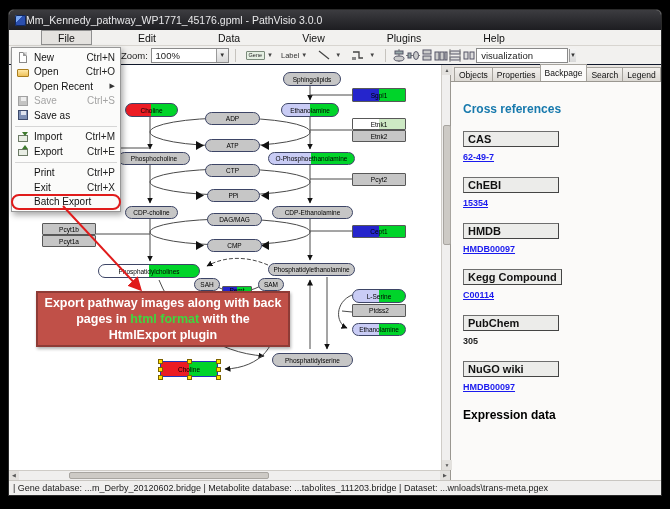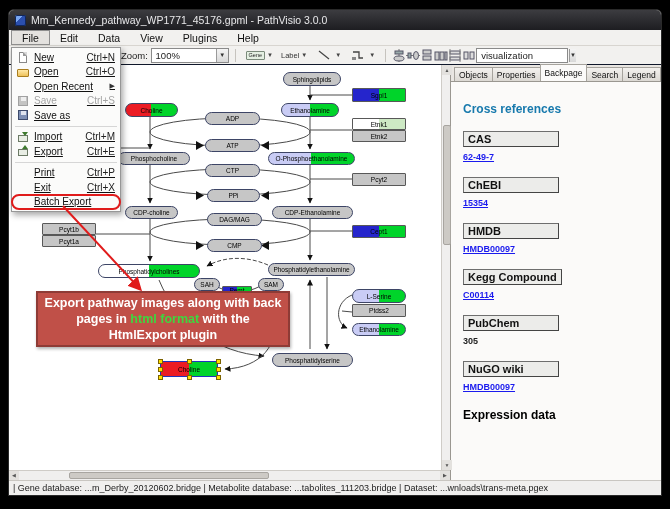--- a/index.html
+++ b/index.html
@@ -2,28 +2,28 @@
 <html><head>
 <meta charset="utf-8">
 <style>
   html,body{margin:0;padding:0;background:#000;width:670px;height:509px;overflow:hidden;
     font-family:"Liberation Sans","DejaVu Sans",sans-serif;}
   *{box-sizing:border-box;}
   .window{position:absolute;left:8px;top:9px;width:654px;height:487px;background:#f1f0ee;
     border-radius:6px 6px 0 0;overflow:hidden;border:1px solid #2a2a2a;}
   
   .titlebar{height:20px;background:linear-gradient(#3c3c40,#1d1d21);display:flex;align-items:center;
-    padding:0 6px;gap:5px;}
+    padding:0 6px;}
   .app-icon{width:11px;height:11px;border-radius:2px;background:linear-gradient(135deg,#79a7f2 0 40%,#2b4fae 40% 100%);
     box-shadow:inset 0 0 0 1px #10275e;flex:0 0 auto;}
   .title-text{color:#e8e8ea;font-size:10.5px;white-space:nowrap;}
   
   .menubar{height:16px;background:#f2f1ef;border-bottom:1px solid #d8d5d0;display:flex;align-items:stretch;
     font-size:10.5px;padding-left:2px;}
-  .menubar-item{padding:1px 10px;display:flex;align-items:center;color:#111;}
+  .menubar-item{padding:1px 16px;display:flex;align-items:center;color:#111;margin-left:30px;}
   .menubar-item.open{border:1px solid #8f8f8f;background:#e4e2df;}
   
   .toolbar{height:19px;background:#f2f1ef;border-bottom:1px solid #0f172a;display:flex;align-items:center;
     font-size:9.5px;color:#222;padding-left:112px;}
   .tb-sep{width:1px;height:13px;background:#c6c3be;margin:0 6px;flex:0 0 auto;}
   .combo{display:flex;align-items:center;border:1px solid #8a8a8a;background:#fff;height:15px;font-size:9.5px;gap:32px;}
   .combo .val{padding:0 4px;flex:1;white-space:nowrap;}
   .combo .caret{width:13px;height:13px;background:linear-gradient(#f4f4f4,#d8d8d8);border-left:1px solid #9a9a9a;
     display:flex;align-items:center;justify-content:center;font-size:6px;color:#333;}
   .tb-btn{display:flex;align-items:center;gap:2px;padding:1px 3px;border:1px solid transparent;border-radius:2px;}
@@ -51,21 +51,21 @@
   .node.selected{border-color:#2233bb;overflow:visible;z-index:4;}
   .handle{position:absolute;width:5px;height:5px;background:#ffe000;border:1px solid #7c6300;z-index:5;}
   
   .annotation{position:absolute;left:27px;top:226px;width:254px;height:56px;z-index:30;
     background:#c05048;border:2px solid #8e3b36;box-shadow:1px 2px 3px rgba(0,0,0,.3);
     color:#fff;font-weight:bold;font-size:12.5px;text-align:center;line-height:1.3;
     display:flex;align-items:center;justify-content:center;padding:2px 6px;}
   .annotation .hl{color:#3fd63f;}
   
   .filemenu{position:absolute;left:2px;top:37px;width:110px;background:#fbfbfa;border:1px solid #979797;
-    box-shadow:2px 3px 6px rgba(0,0,0,.35);z-index:40;padding:2px 0;font-size:10px;color:#111;text-decoration:underline;}
+    box-shadow:2px 3px 6px rgba(0,0,0,.35);z-index:40;padding:2px 0;font-size:10px;color:#111;}
   .menu-item{display:flex;align-items:center;height:14.5px;padding:0 5px 0 3px;gap:4px;}
   .menu-item .ic{width:15px;flex:0 0 auto;display:flex;justify-content:center;}
   .menu-item .ml{flex:1;white-space:nowrap;}
   .menu-item .ms{color:#222;text-align:right;}
   .menu-item.disabled .ml,.menu-item.disabled .ms{color:#a4a4a4;}
   .menu-item.highlighted{outline:2px solid #e01b1b;outline-offset:-1px;border-radius:7px;}
   .menu-sep{height:1px;background:#d6d6d6;margin:3px 3px;}
   .subarrow{font-size:7px;color:#333;}
   .mi{position:relative;display:inline-block;}
   .mi-new{width:8px;height:11px;background:#fff;border:1px solid #888;}

